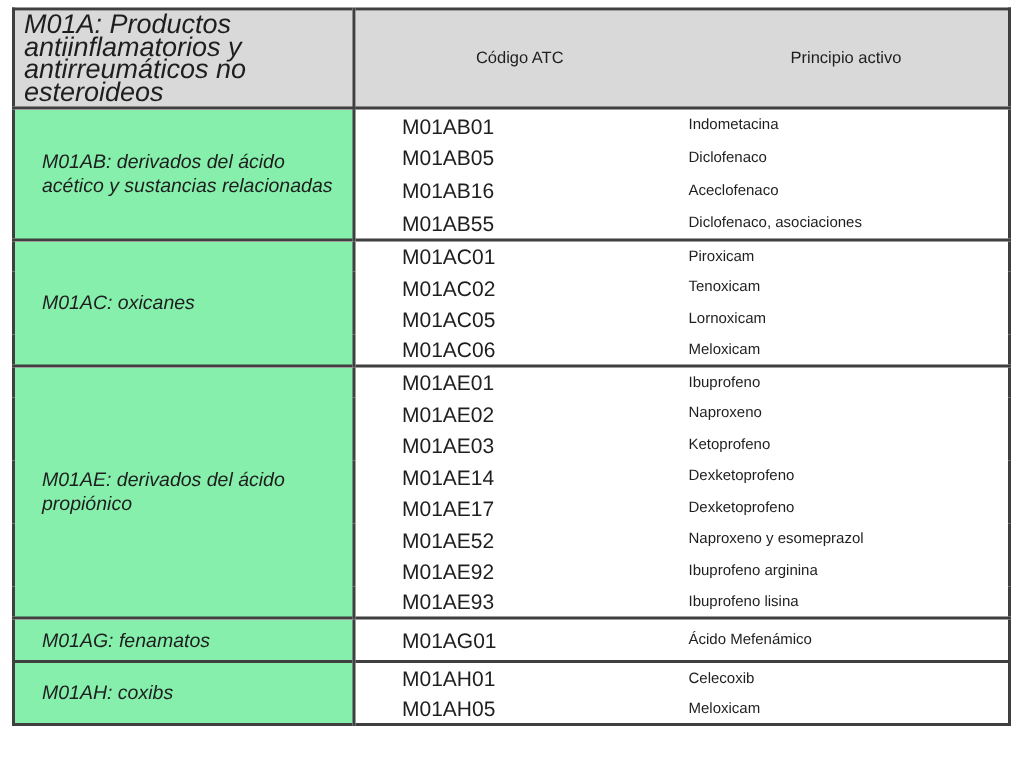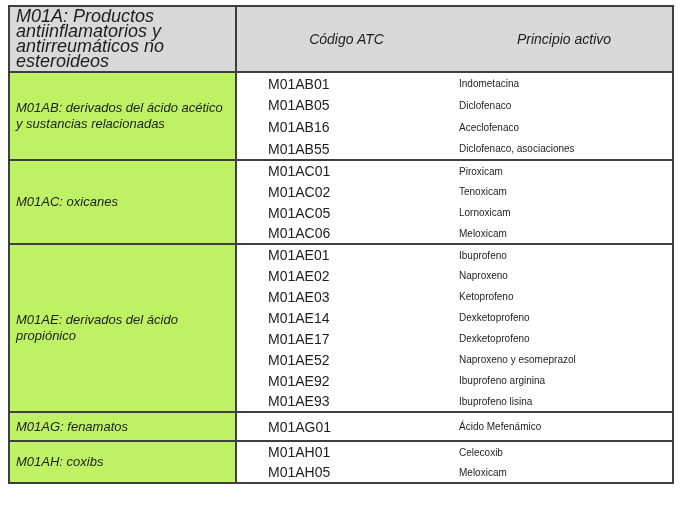--- a/index.html
+++ b/index.html
@@ -26,26 +26,26 @@
     border:2px solid #3f3f3f;
   }
   td { padding:0; vertical-align:middle; color:#1e1e1e; overflow:hidden; }
 
   thead td { background:#d9d9d9; border-bottom:2px solid #3f3f3f; height:36px; }
   td.cat {
     font-style:italic; font-size:18px; line-height:15px;
     text-align:left; padding:2px 4px 2px 6px;
     border-right:2px solid #3f3f3f;
   }
-  td.colhead { font-style:italic; font-size:14px; text-align:center; }
+  td.colhead { font-size:11px; text-align:center; }
 
   td.glabel {
-    background:#bef264; border-right:2px solid #3f3f3f;
+    background:#86efac; border-right:2px solid #3f3f3f;
     font-style:italic; font-size:13px; line-height:16px;
-    padding:2px 6px 2px 6px;
+    padding:2px 6px 2px 18px;
   }
   td.code { font-size:14px; padding-left:31px; white-space:nowrap; }
   td.prin { font-size:10px; padding-left:3px; white-space:nowrap; }
 
   tbody tr { height:21px; }
   tbody.g1 tr { height:22px; }
   tbody.g4 tr { height:29px; }
   tbody tr.first td { border-top:2px solid #3f3f3f; }
 </style>
 </head>

